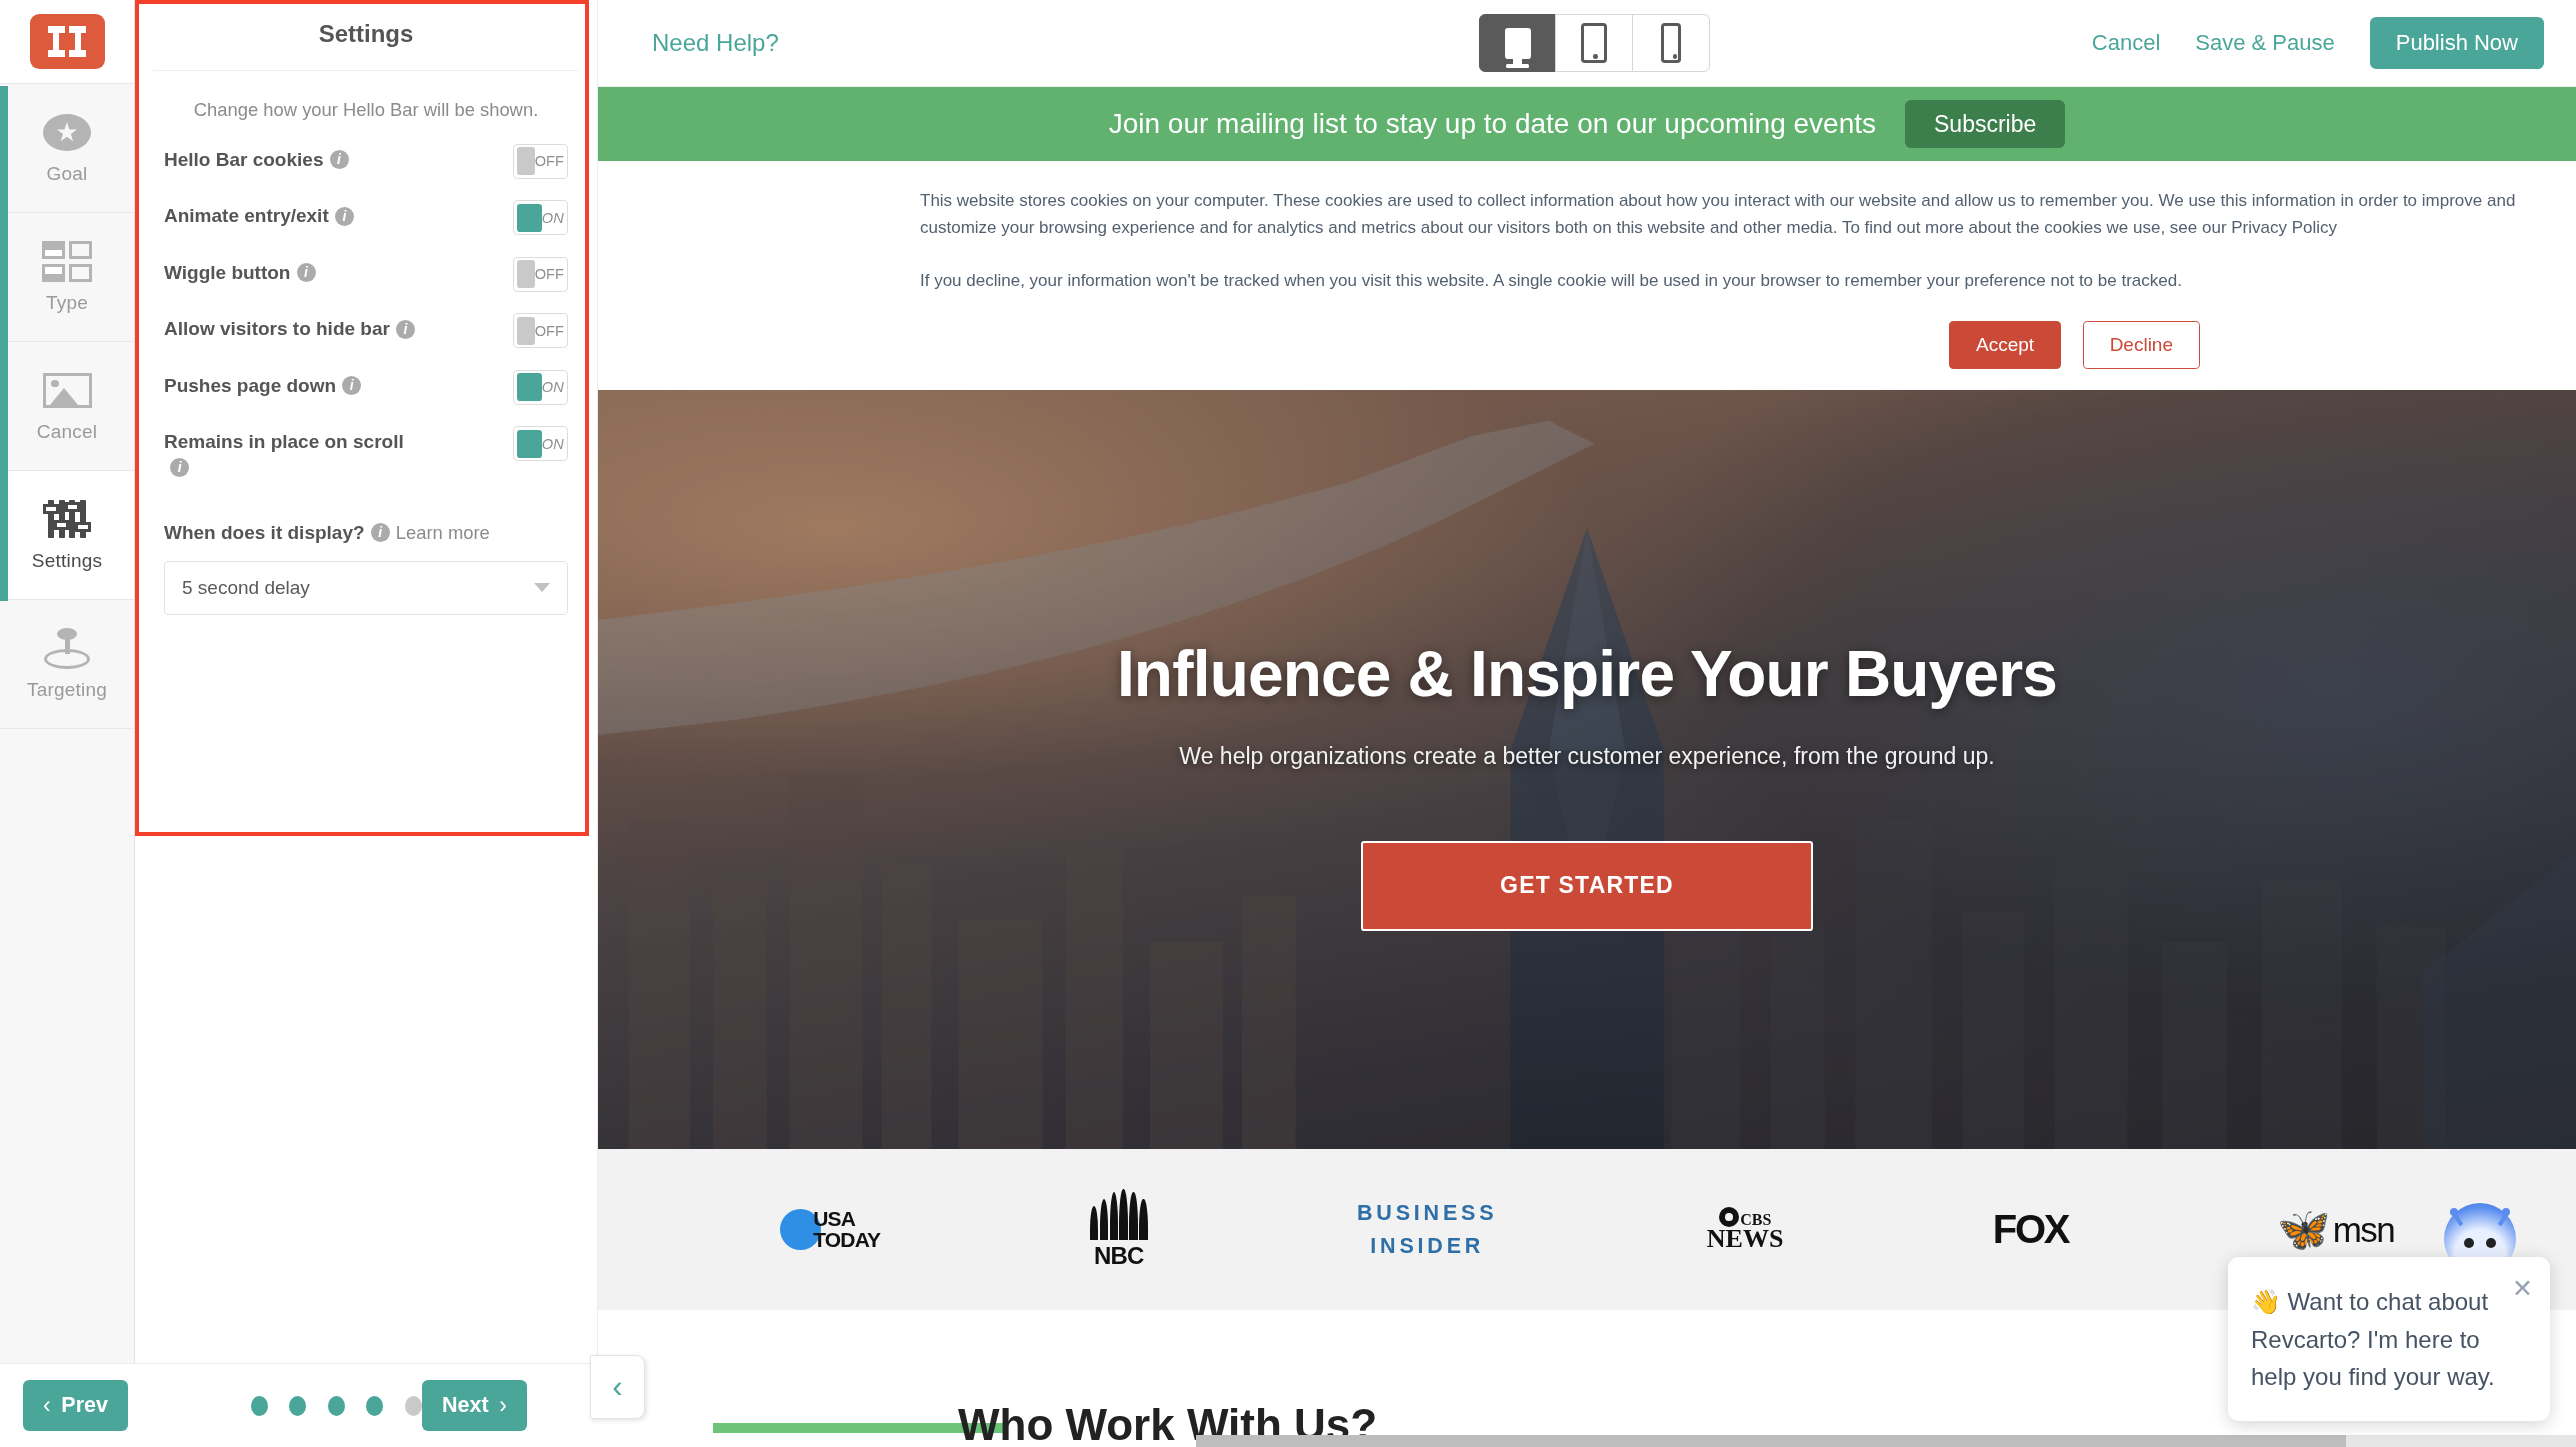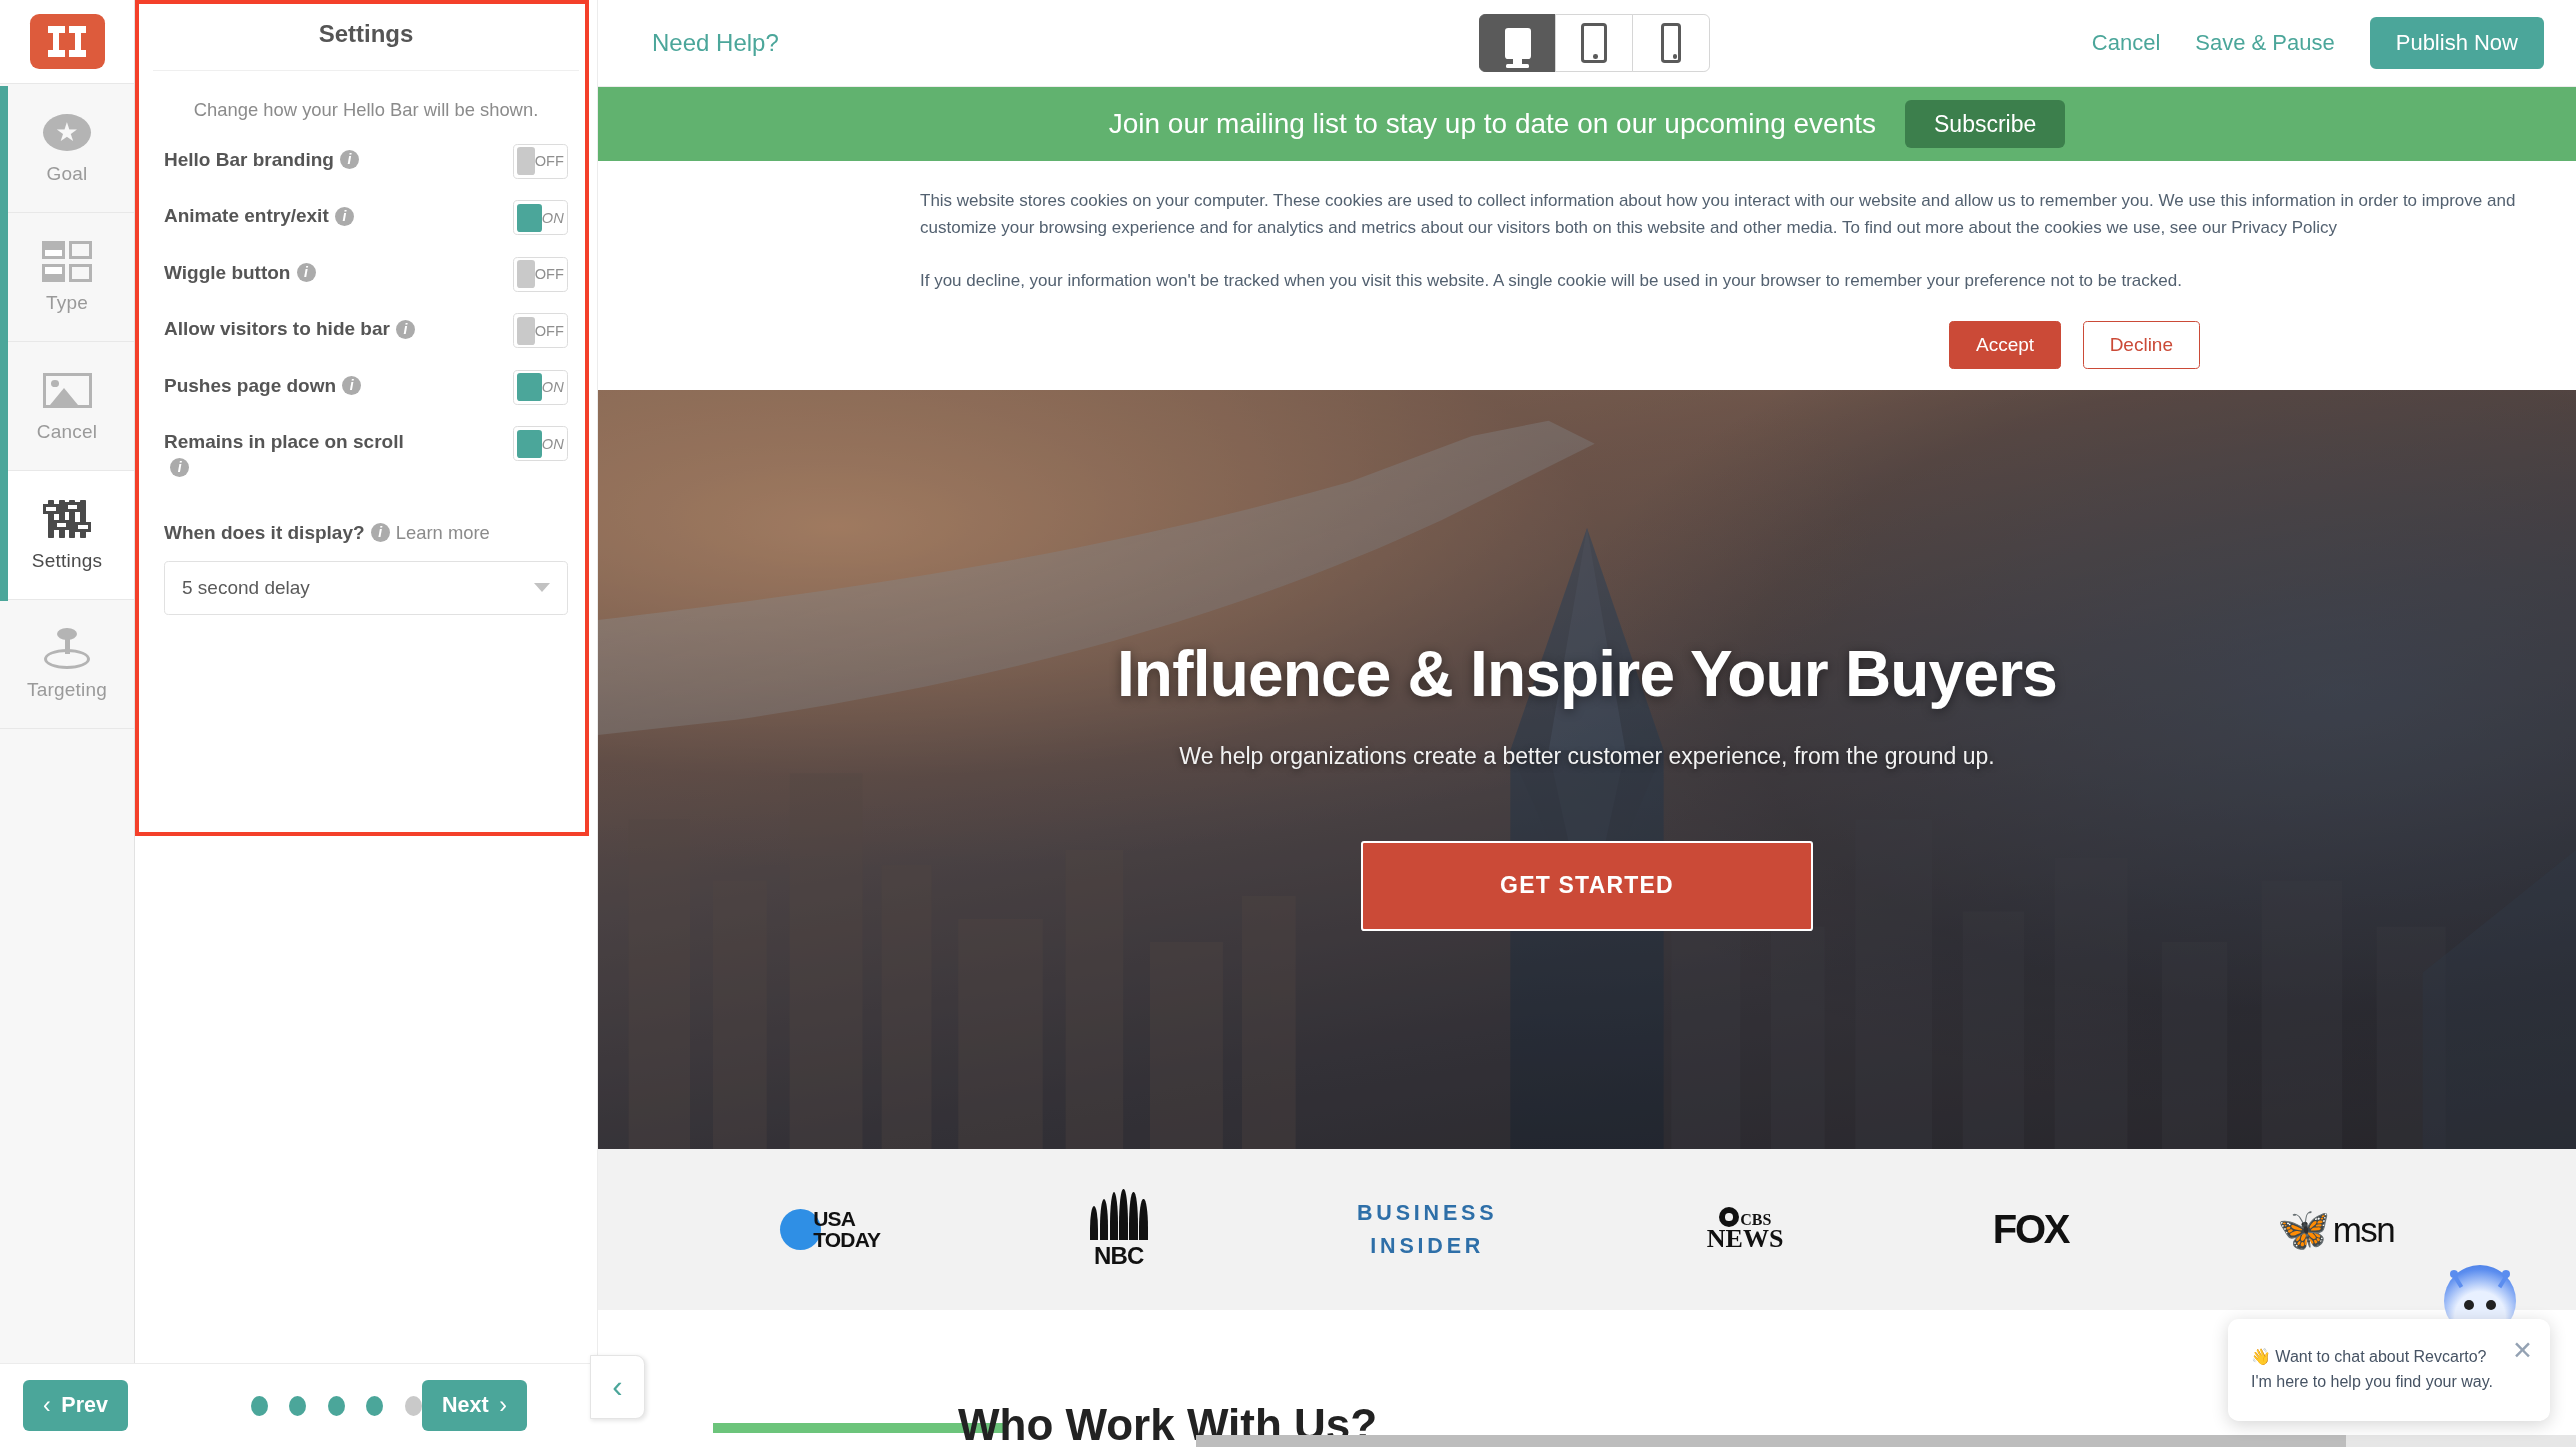--- a/index.html
+++ b/index.html
@@ -266,21 +266,21 @@
     box-shadow: 1.5px 1.5px 4.6px rgba(0,0,0,.10); z-index: 40;
   }
   #collapse span { font-size: 31px; color: #4BA69A; }
 
   
   #chat { position: absolute; right: 26px; bottom: 26px; width: 322px; z-index: 60; }
   #chat-bubble {
     background: #fff; border-radius: 10.7px; padding: 26px 23px 26px 23px;
     box-shadow: 0 3.1px 17px rgba(0,0,0,.16); position: relative;
   }
-  #chat-msg { font-size: 16px; color: #465364; line-height: 1.55; padding-right: 26px; }
+  #chat-msg { font-size: 24px; color: #465364; line-height: 1.55; padding-right: 26px; }
   #chat-close { position: absolute; right: 17px; top: 17px; font-size: 25px; color: #94a2b3; cursor: pointer; }
   #chat-avatar {
     position: absolute; right: 34px; top: -54px; width: 72px; height: 72px; border-radius: 50%;
     background: radial-gradient(circle at 50% 72%, #e8f0ff 0%, #e8f0ff 40%, #5B8DEF 75%, #3A6FD8 100%);
   }
   #chat-avatar .eye { position: absolute; top: 35px; width: 10px; height: 10px;
                       border-radius: 50%; background: #222; }
   #chat-avatar .eye.l { left: 20px; } #chat-avatar .eye.r { right: 20px; }
   #chat-avatar .ant { position: absolute; top: 9.2px; width: 3.8px; height: 13px; background: #5B8DEF; }
   #chat-avatar .ant.l { left: 11.5px; transform: rotate(-32deg); }
@@ -362,21 +362,21 @@
     </div>
   </div>
 
   <div id="panel">
     <div id="panel-hl"></div>
 
     <div id="panel-title">Settings</div>
     <div id="panel-sub">Change how your Hello Bar will be shown.</div>
 
     <div class="srow">
-      <div class="lbl"><span>Hello Bar branding</span><span class="info">i</span></div>
+      <div class="lbl"><span>Hello Bar cookies</span><span class="info">i</span></div>
       <div class="toggle off">
         <div class="txt">OFF</div>
         <div class="knob"></div>
       </div>
     </div>
 
     <div class="srow">
       <div class="lbl"><span>Animate entry/exit</span><span class="info">i</span></div>
       <div class="toggle on">
         <div class="knob"></div>

